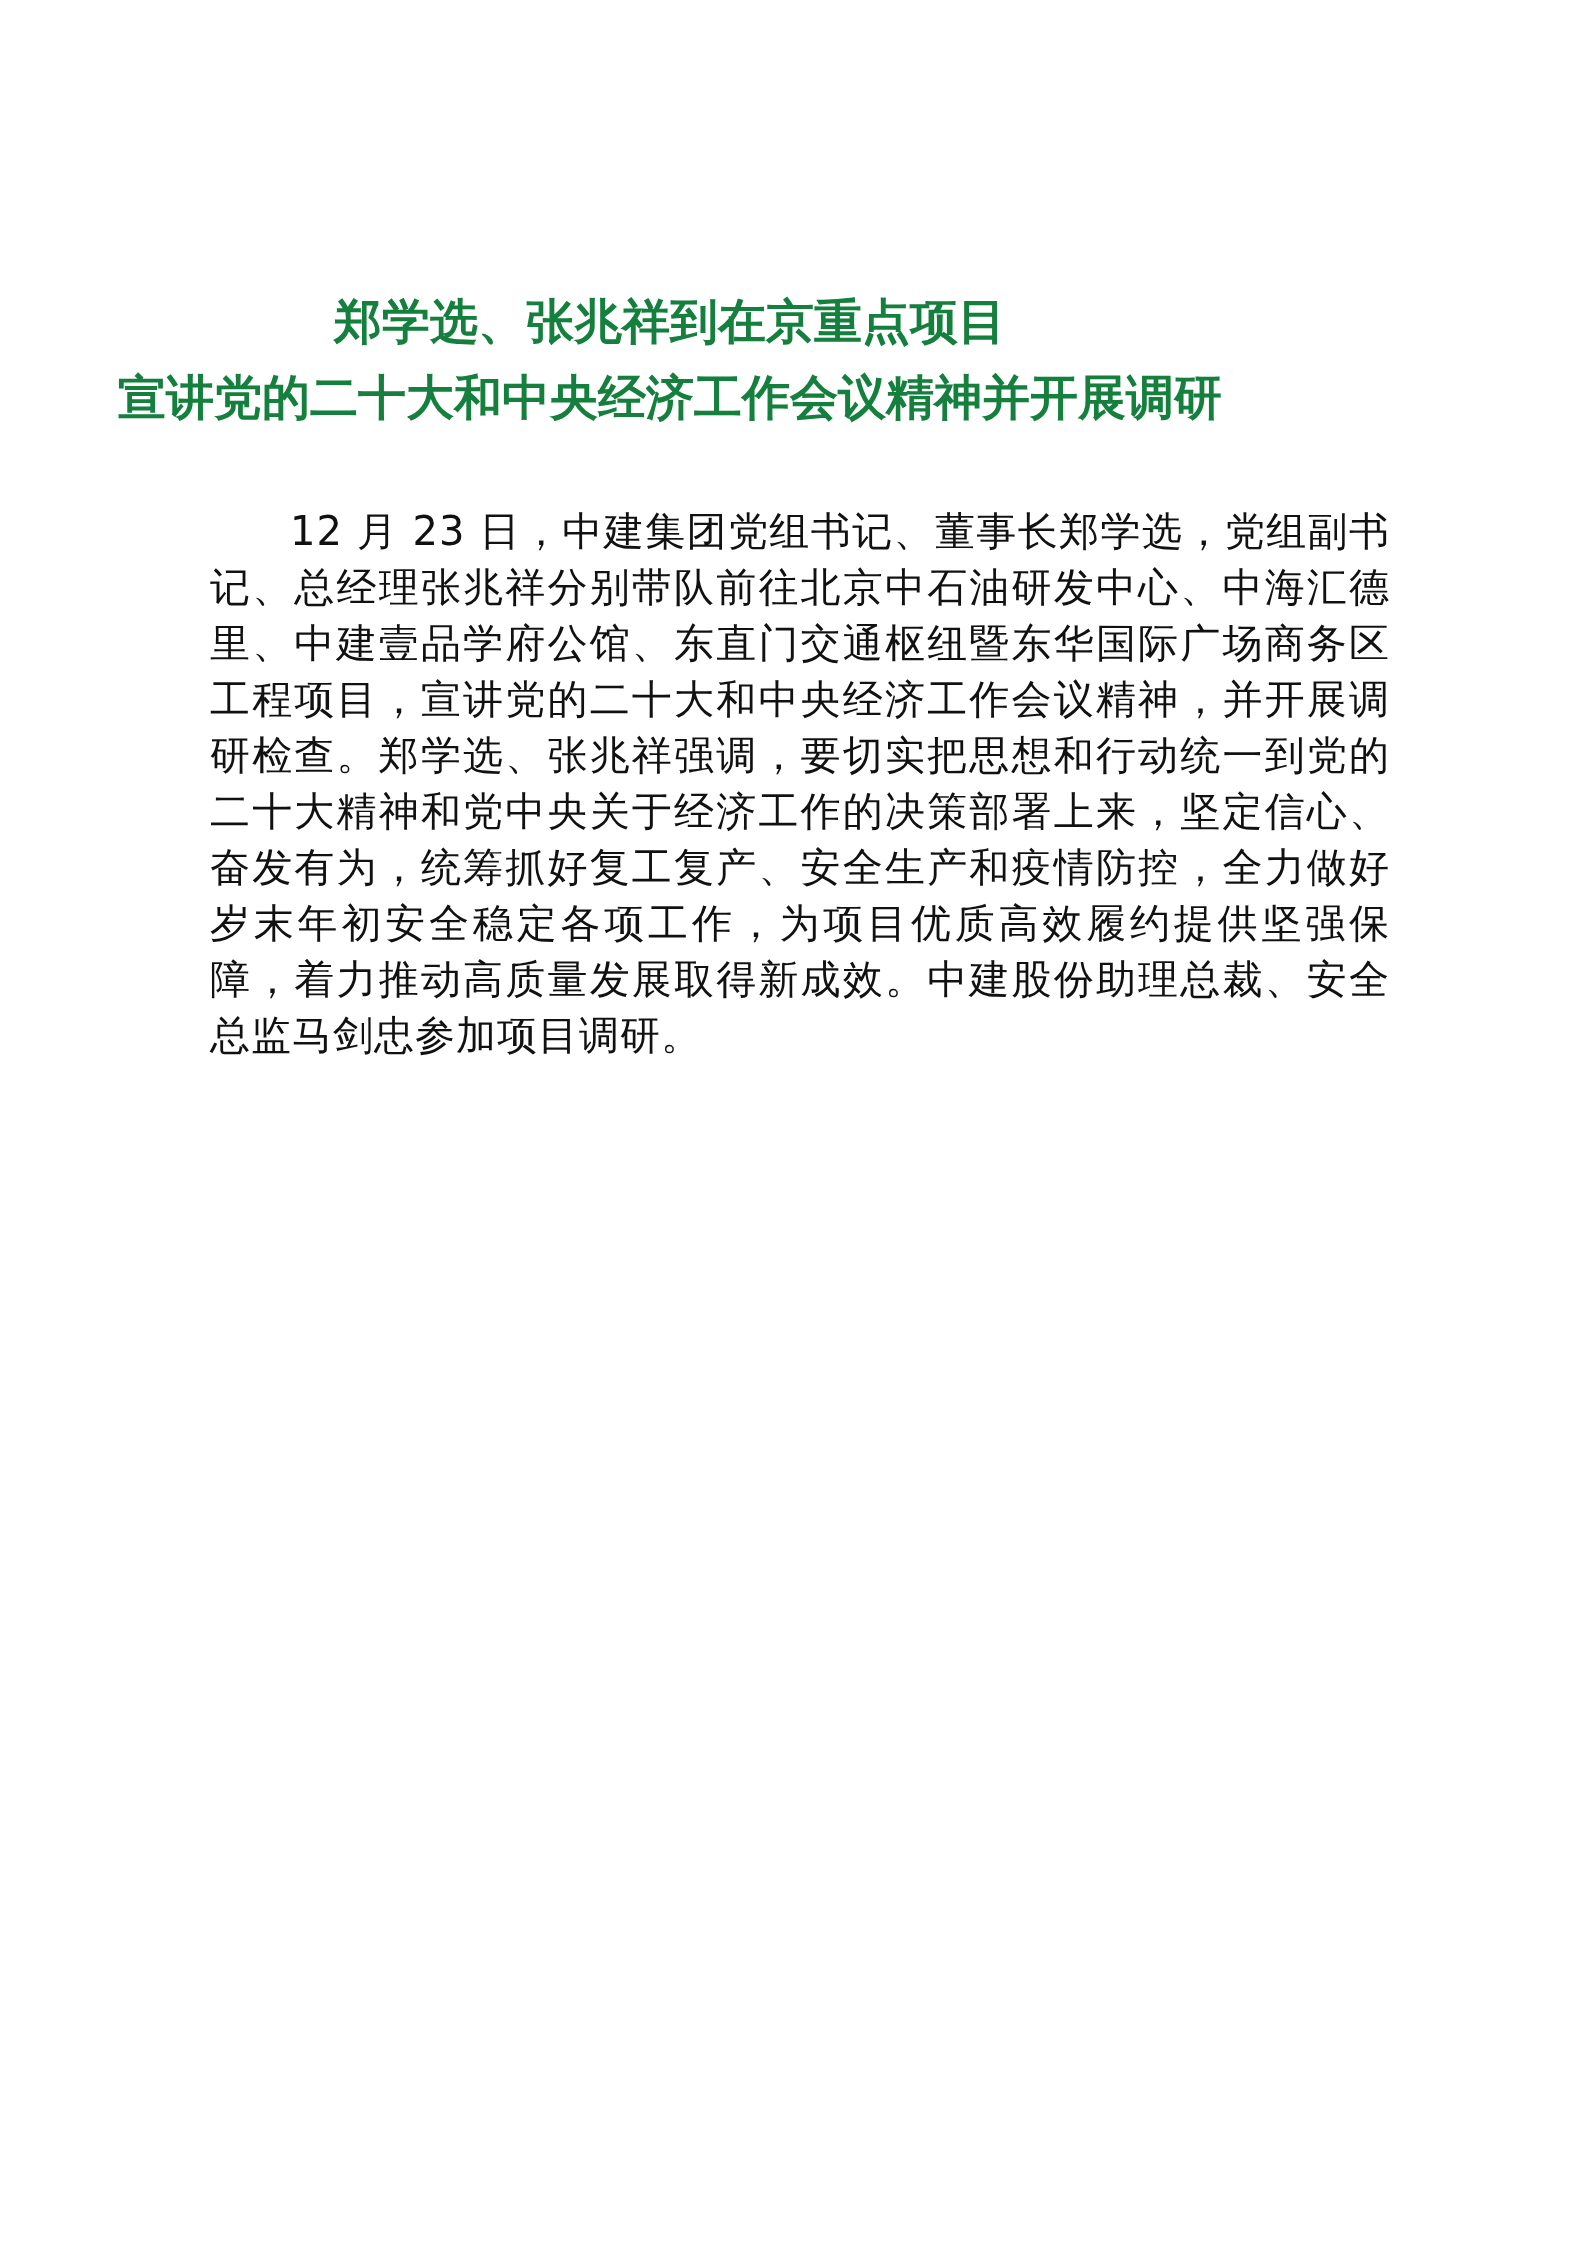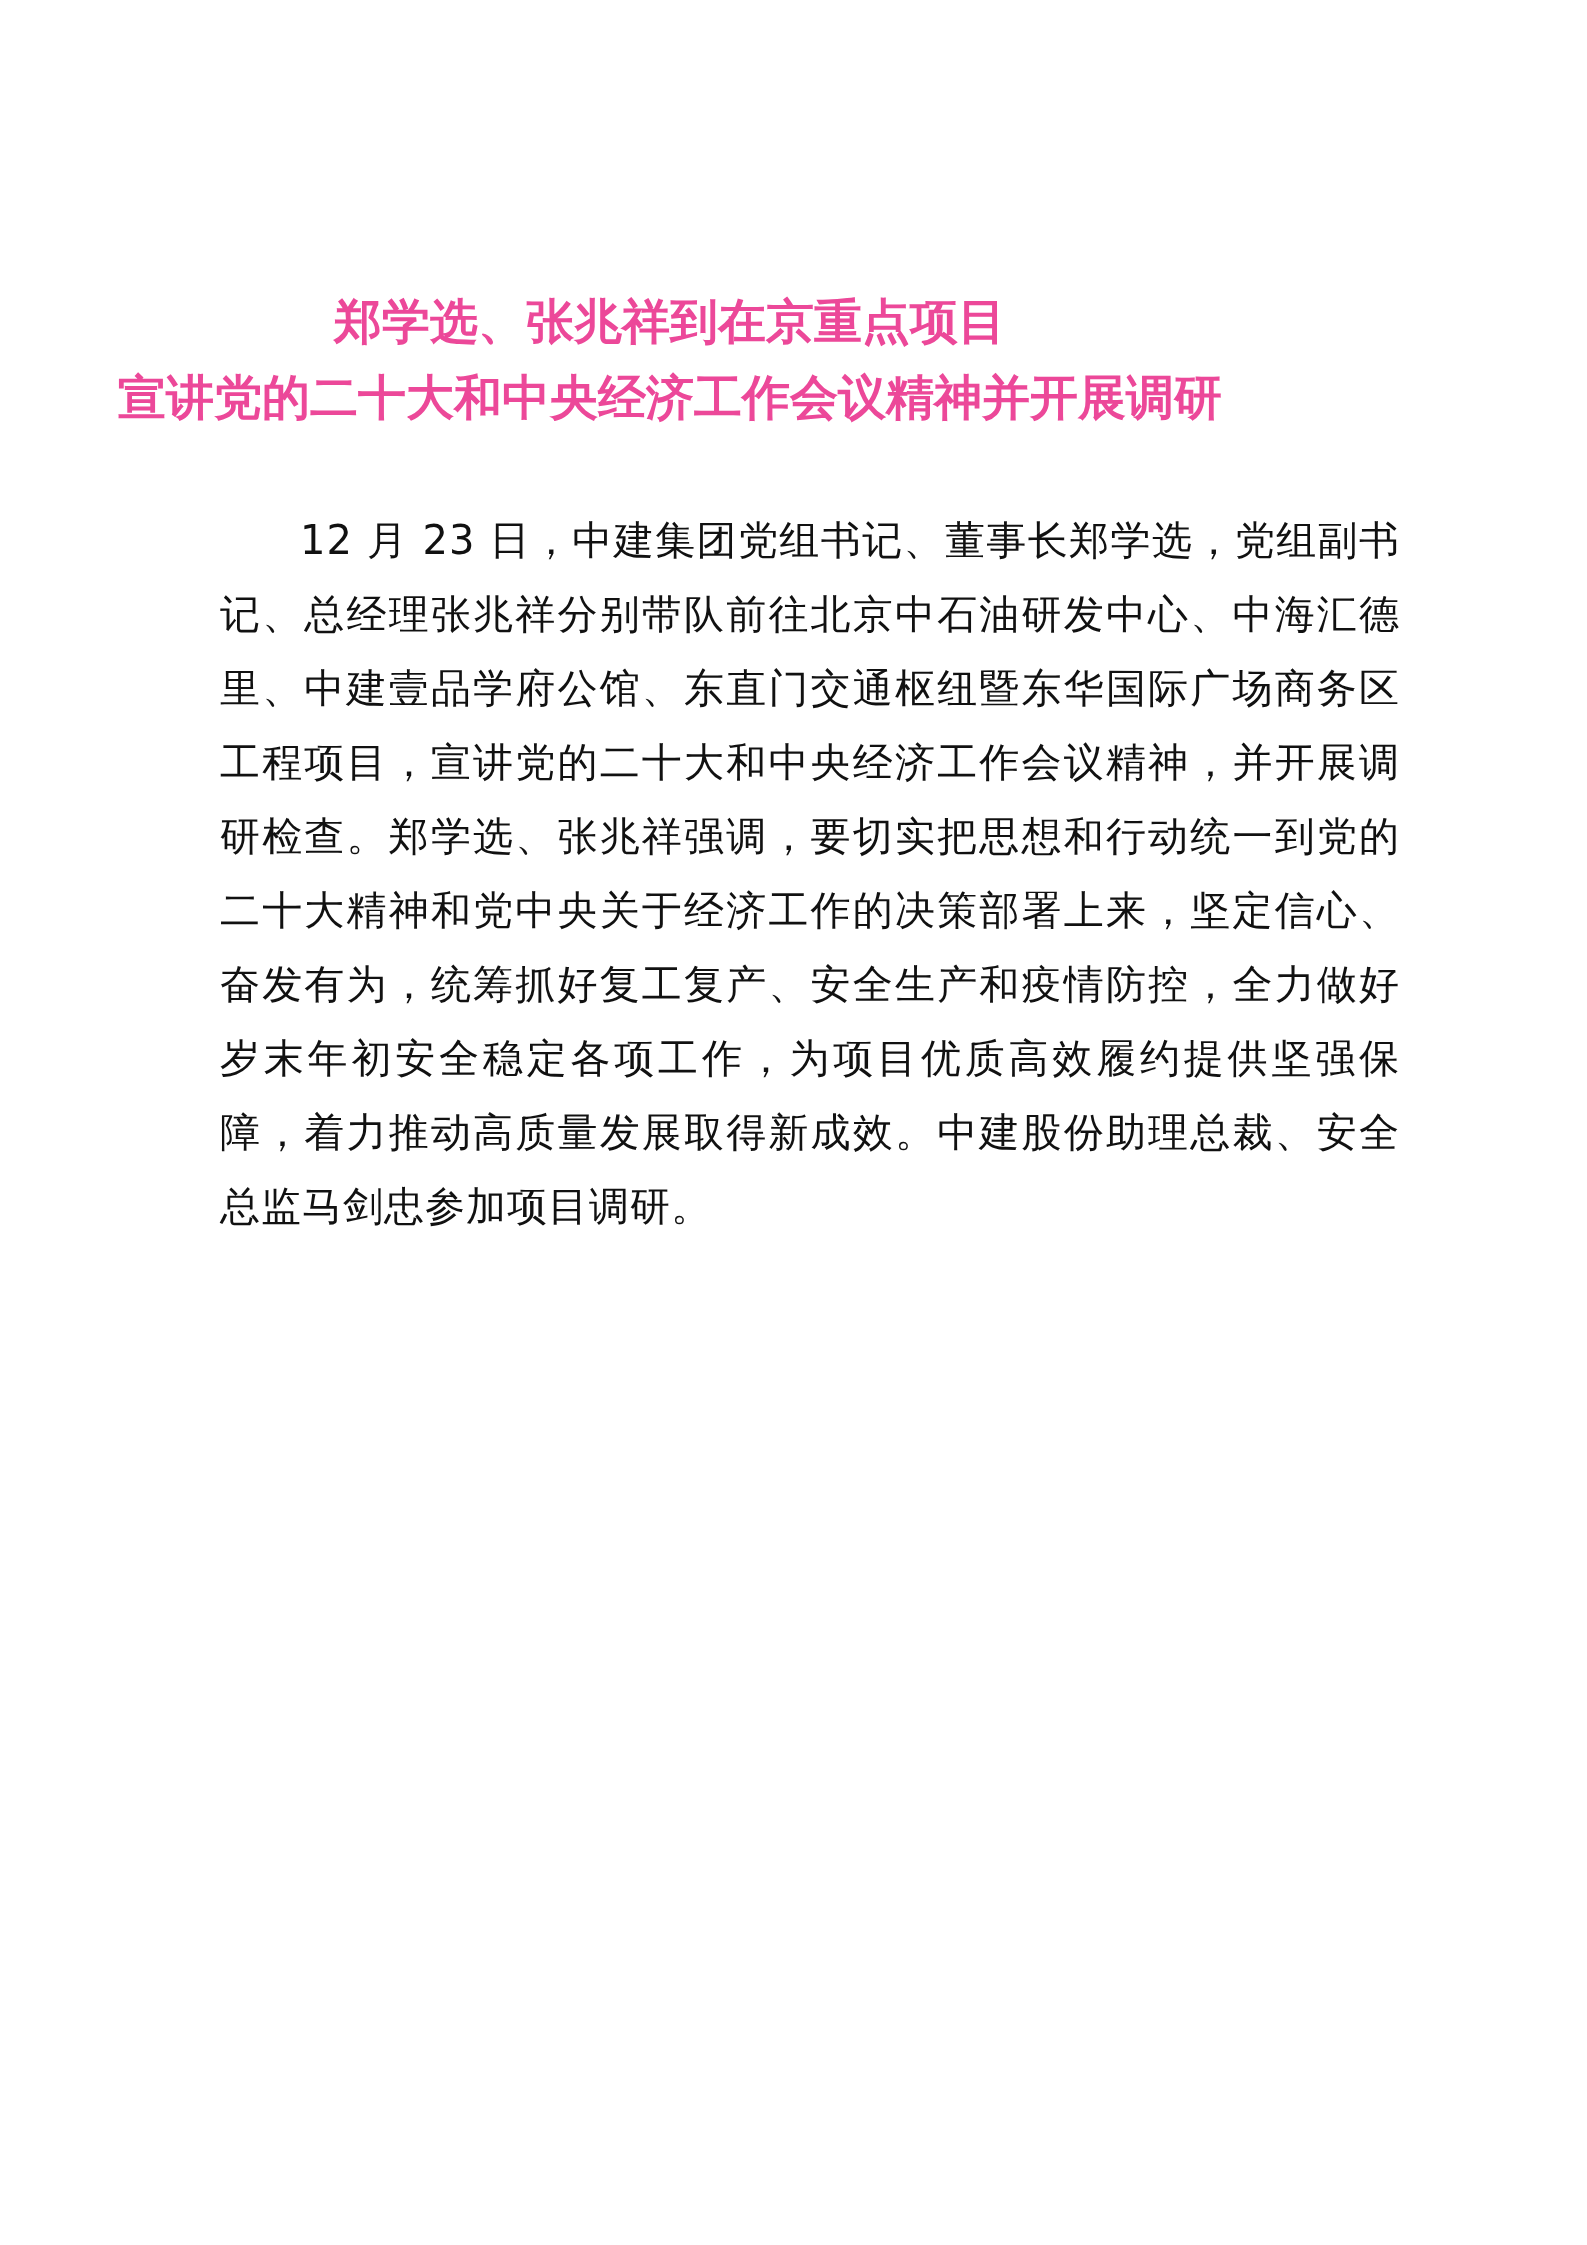--- a/index.html
+++ b/index.html
@@ -25,34 +25,34 @@
       position: absolute;
       left: 0;
       top: 283px;
       width: 1340px;
       text-align: center;
       font-family: "DejaVu Serif", "Liberation Serif", serif;
       font-weight: bold;
       font-size: 48px;
       line-height: 76px;
       letter-spacing: 0px;
-      color: #ec4899;
+      color: #15803d;
     }
     .title-line {
       display: block;
       white-space: nowrap;
     }
     .body-text {
       position: absolute;
-      left: 220px;
+      left: 210px;
       top: 503px;
       width: 1180px;
       font-family: "DejaVu Sans", "Liberation Sans", sans-serif;
       font-size: 40px;
-      line-height: 74px;
+      line-height: 56px;
       color: #111111;
     }
     .para {
       margin: 0;
       text-indent: 80px;
       text-align: justify;
       text-align-last: left;
       letter-spacing: 1px;
       word-break: break-all;
     }

